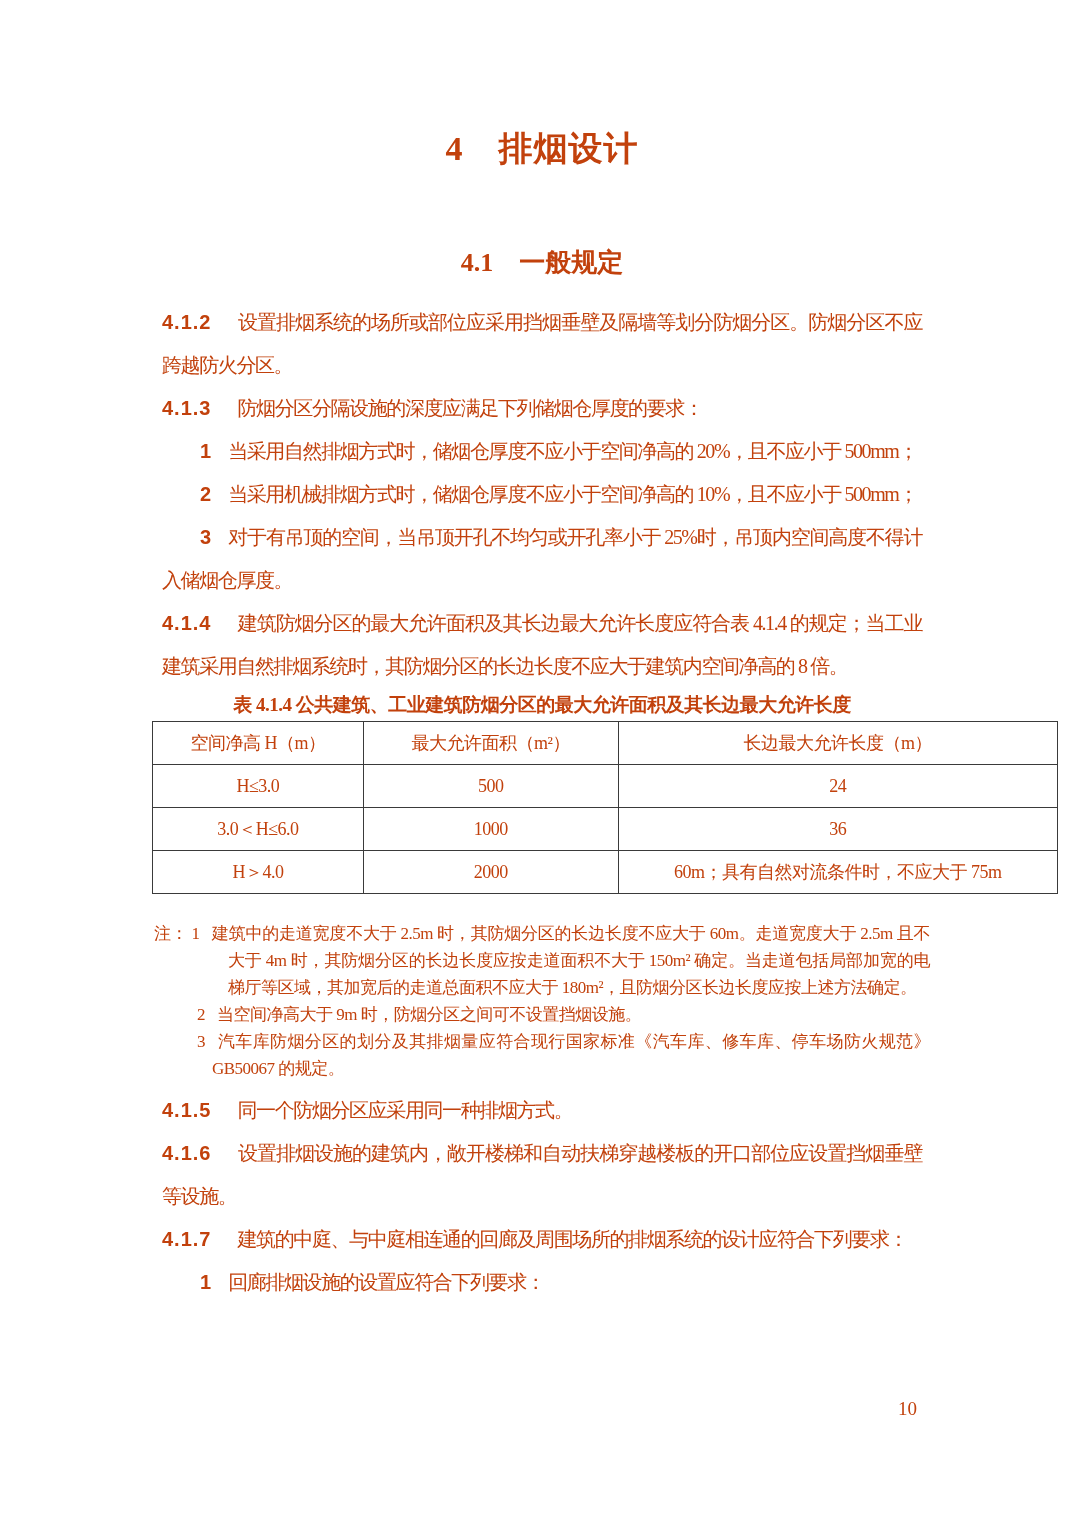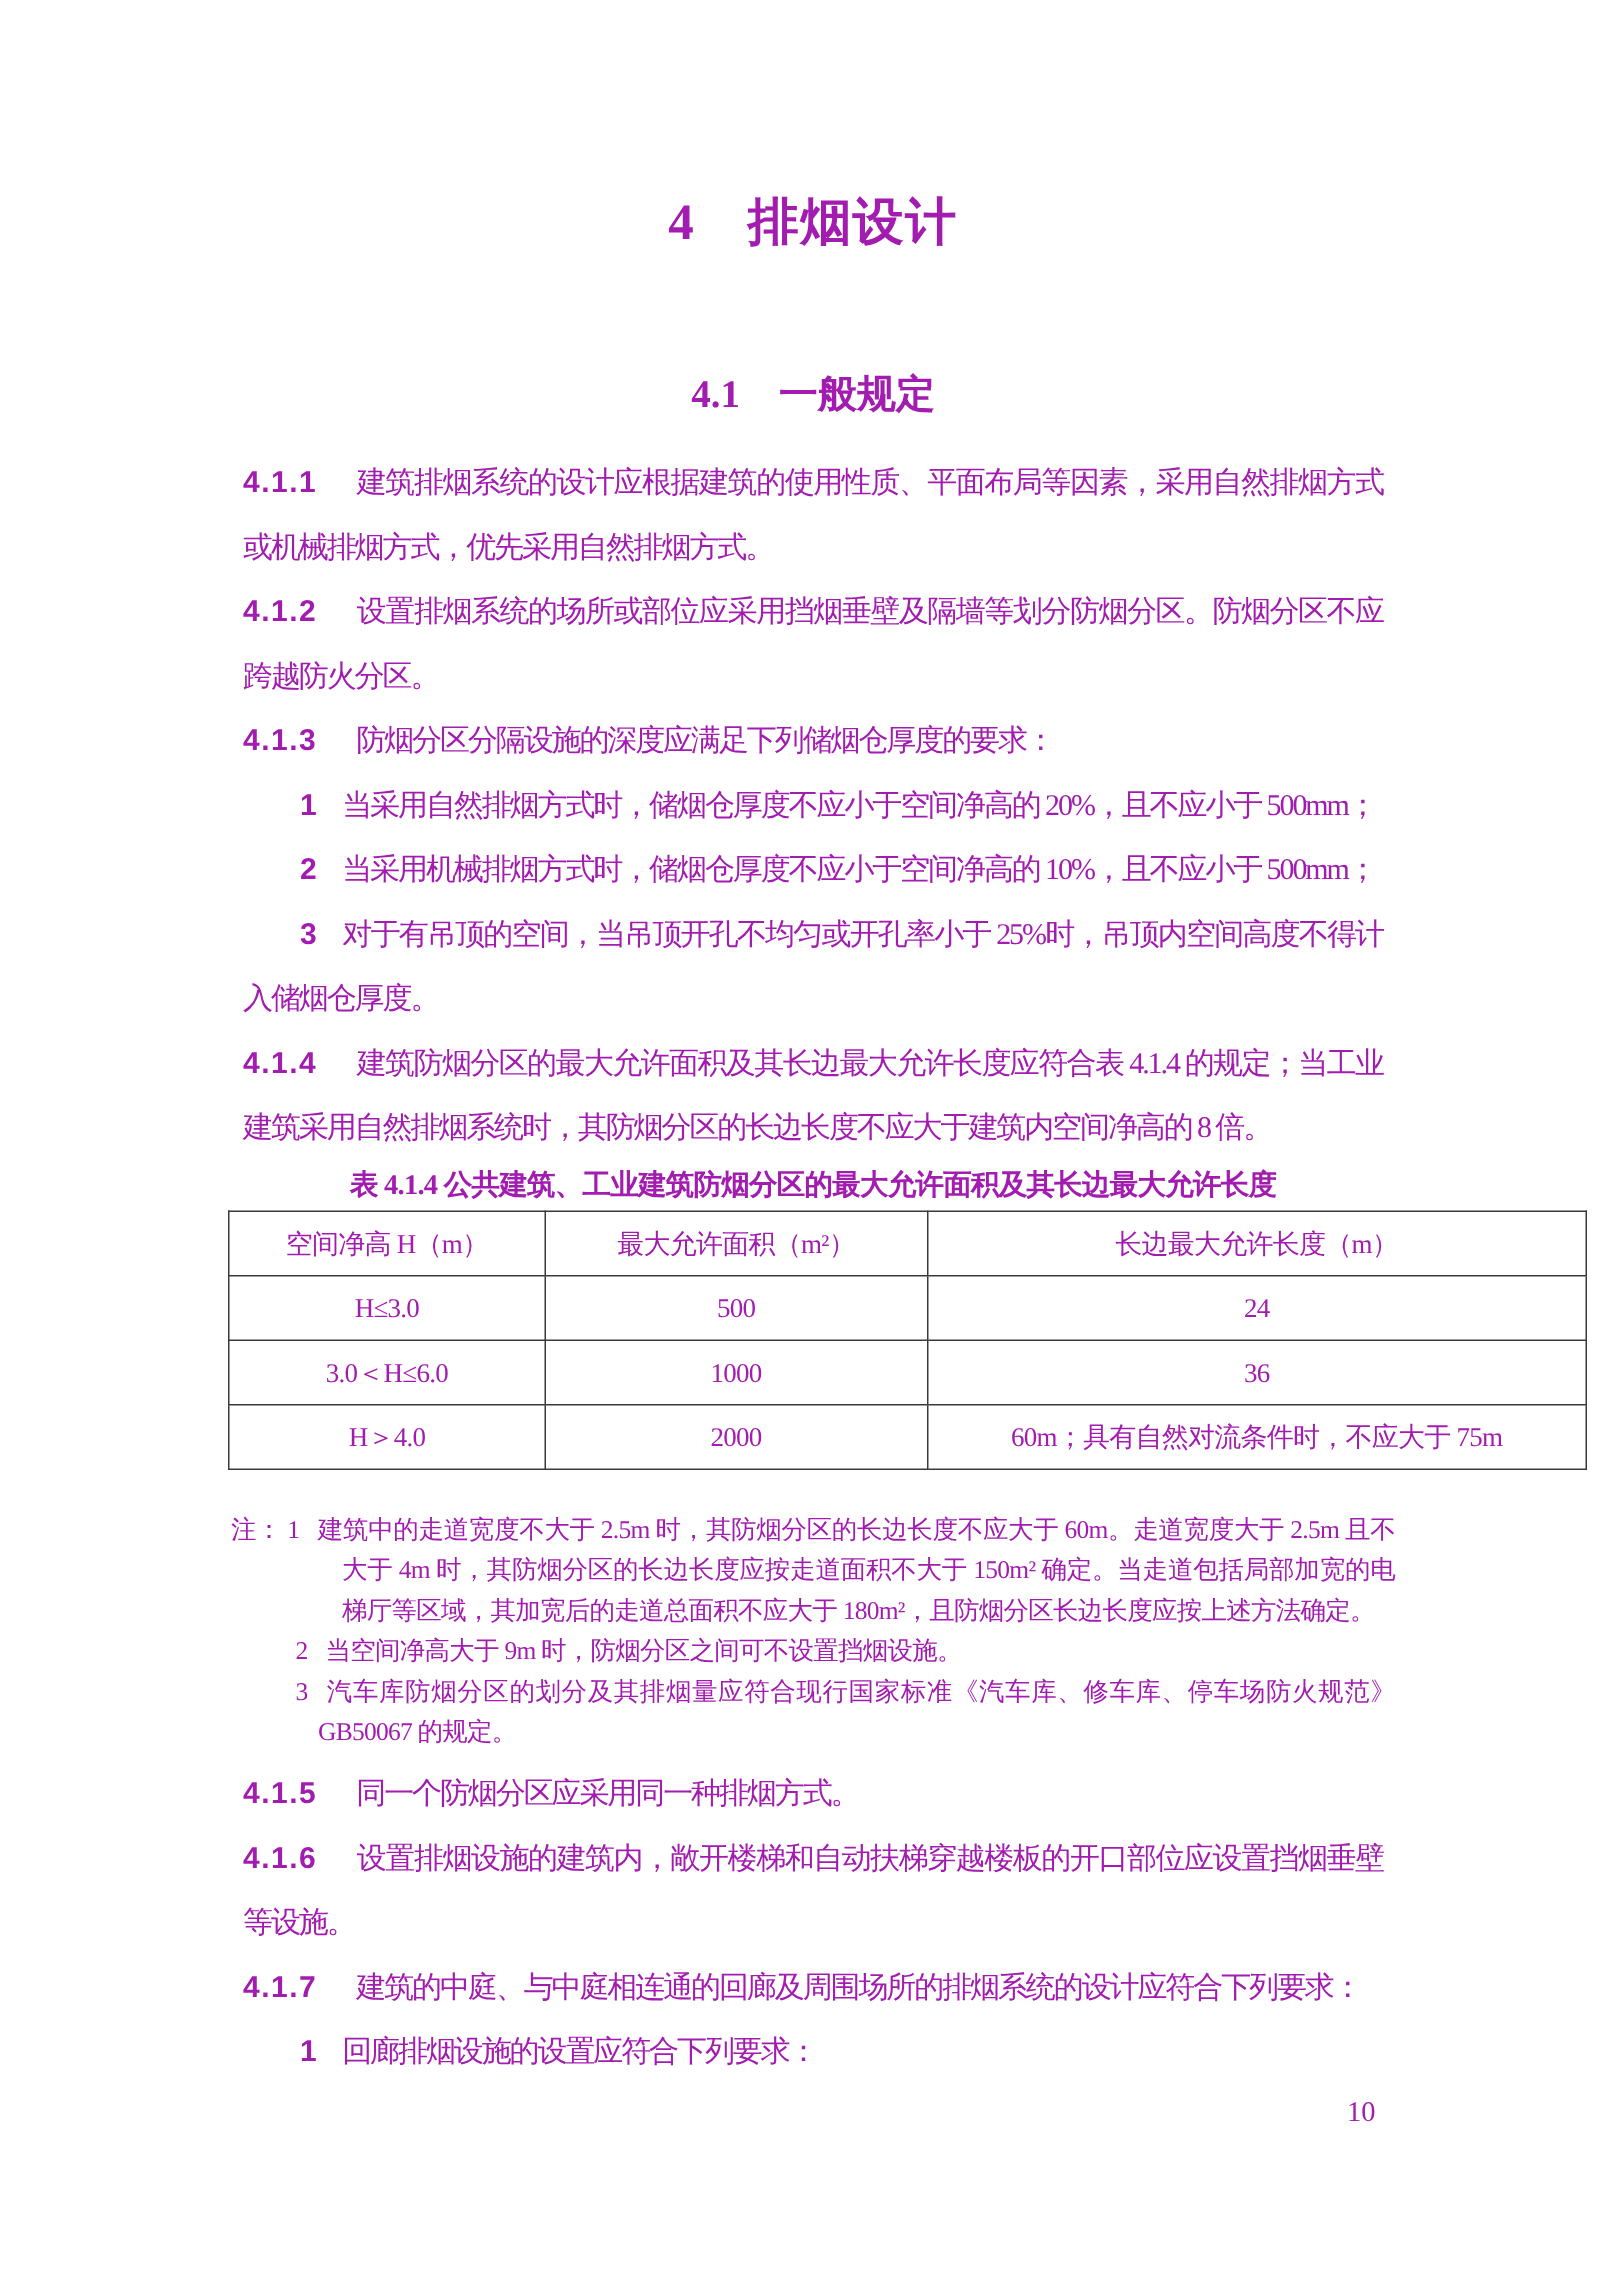--- a/index.html
+++ b/index.html
@@ -2,21 +2,21 @@
 <html lang="zh"><head>
 <meta charset="utf-8">
 <style>
   html,body { margin:0; padding:0; background:#e8e8e8; }
   .page {
     position: relative;
     width: 1080px;
     height: 1527px;
     margin: 0 auto;
     background: #ffffff;
-    color: #a21caf;
+    color: #c2410c;
     font-family: "Liberation Serif", "DejaVu Serif", serif;
     overflow: hidden;
   }
   .content { margin-left: 162px; width: 760px; }
 
   .doc-title {
     margin: 0; padding-top: 126px;
     font-size: 34px; line-height: 46px;
     font-weight: bold; text-align: center;
     letter-spacing: 1px;
@@ -95,21 +95,20 @@
 </head>
 <body>
 
 <div class="page">
   <div class="content">
 
     <h1 class="doc-title">4　排烟设计</h1>
     <h2 class="section-heading">4.1　一般规定</h2>
 
     <div class="bodytext">
-      <p class="art"><span class="num">4.1.1</span><span>建筑排烟系统的设计应根据建筑的使用性质、平面布局等因素，采用自然排烟方式或机械排烟方式，优先采用自然排烟方式。</span></p>
       <p class="art"><span class="num">4.1.2</span><span>设置排烟系统的场所或部位应采用挡烟垂壁及隔墙等划分防烟分区。防烟分区不应跨越防火分区。</span></p>
       <p class="art"><span class="num">4.1.3</span><span>防烟分区分隔设施的深度应满足下列储烟仓厚度的要求：</span></p>
       <p class="item"><span class="num">1</span><span>当采用自然排烟方式时，储烟仓厚度不应小于空间净高的 20%，且不应小于 500mm；</span></p>
       <p class="item"><span class="num">2</span><span>当采用机械排烟方式时，储烟仓厚度不应小于空间净高的 10%，且不应小于 500mm；</span></p>
       <p class="item"><span class="num">3</span><span>对于有吊顶的空间，当吊顶开孔不均匀或开孔率小于 25%时，吊顶内空间高度不得计入储烟仓厚度。</span></p>
       <p class="art"><span class="num">4.1.4</span><span>建筑防烟分区的最大允许面积及其长边最大允许长度应符合表 4.1.4 的规定；当工业建筑采用自然排烟系统时，其防烟分区的长边长度不应大于建筑内空间净高的 8 倍。</span></p>
     </div>
 
     <div class="tbl-caption">表 4.1.4 公共建筑、工业建筑防烟分区的最大允许面积及其长边最大允许长度</div>
 

